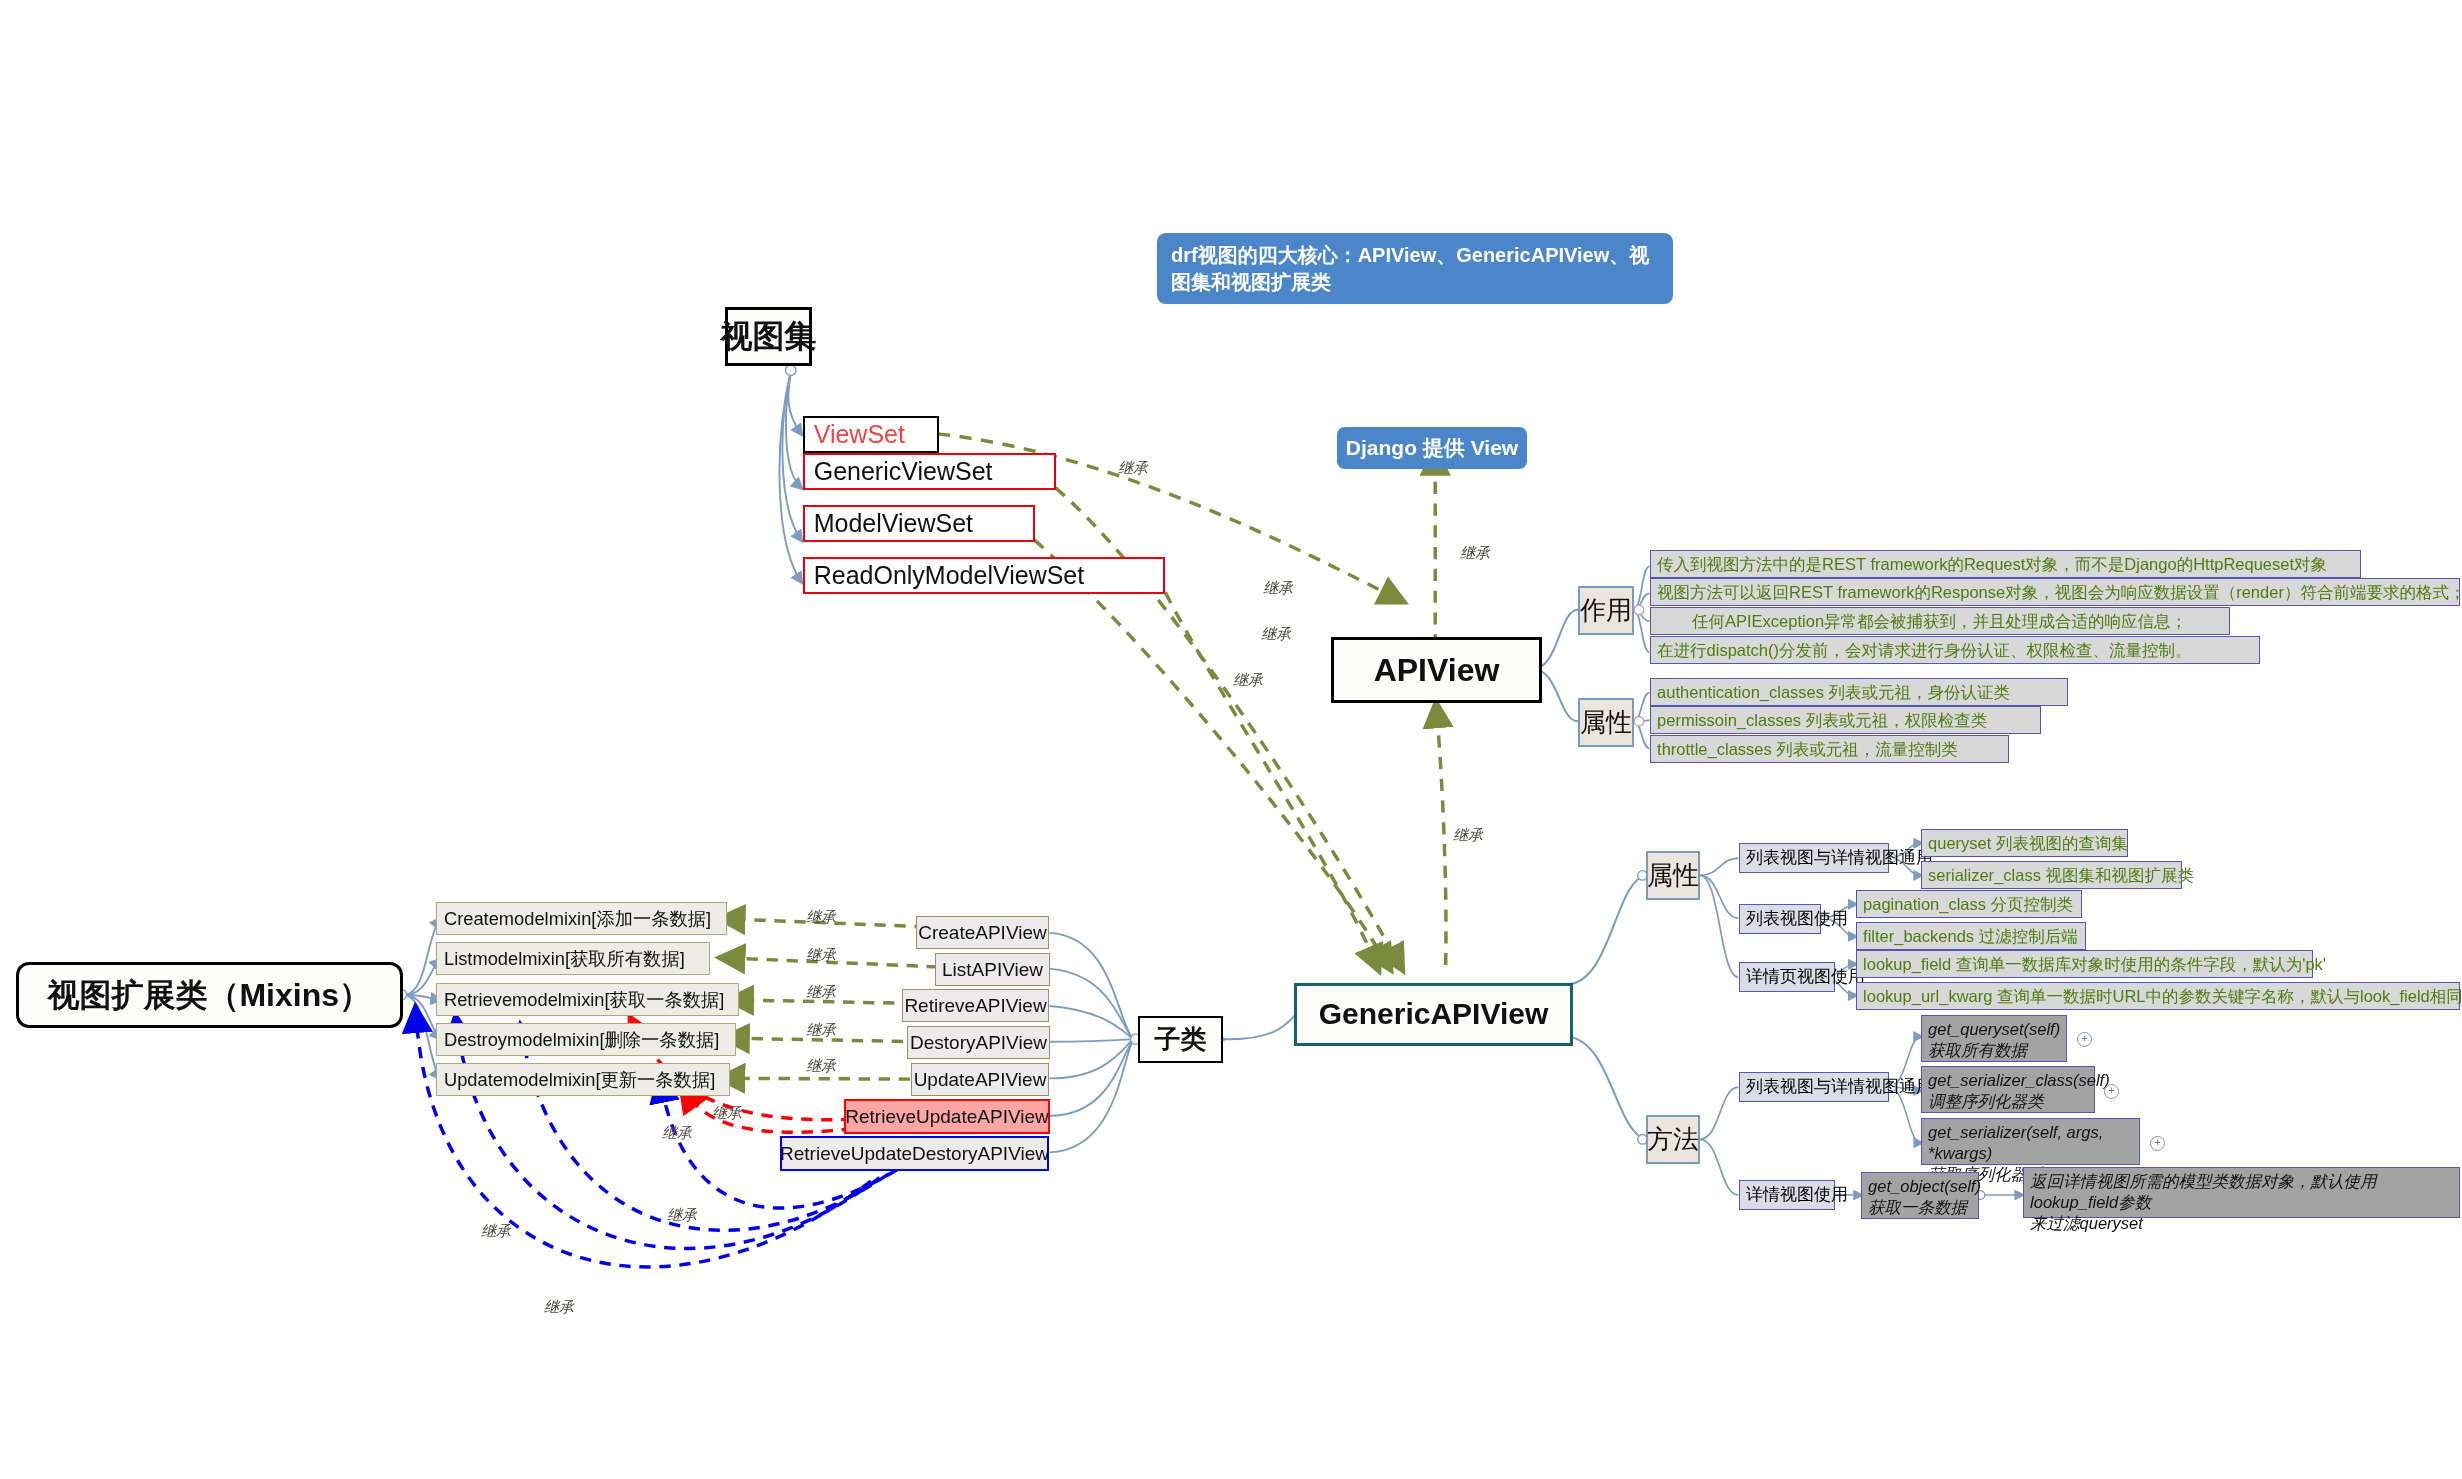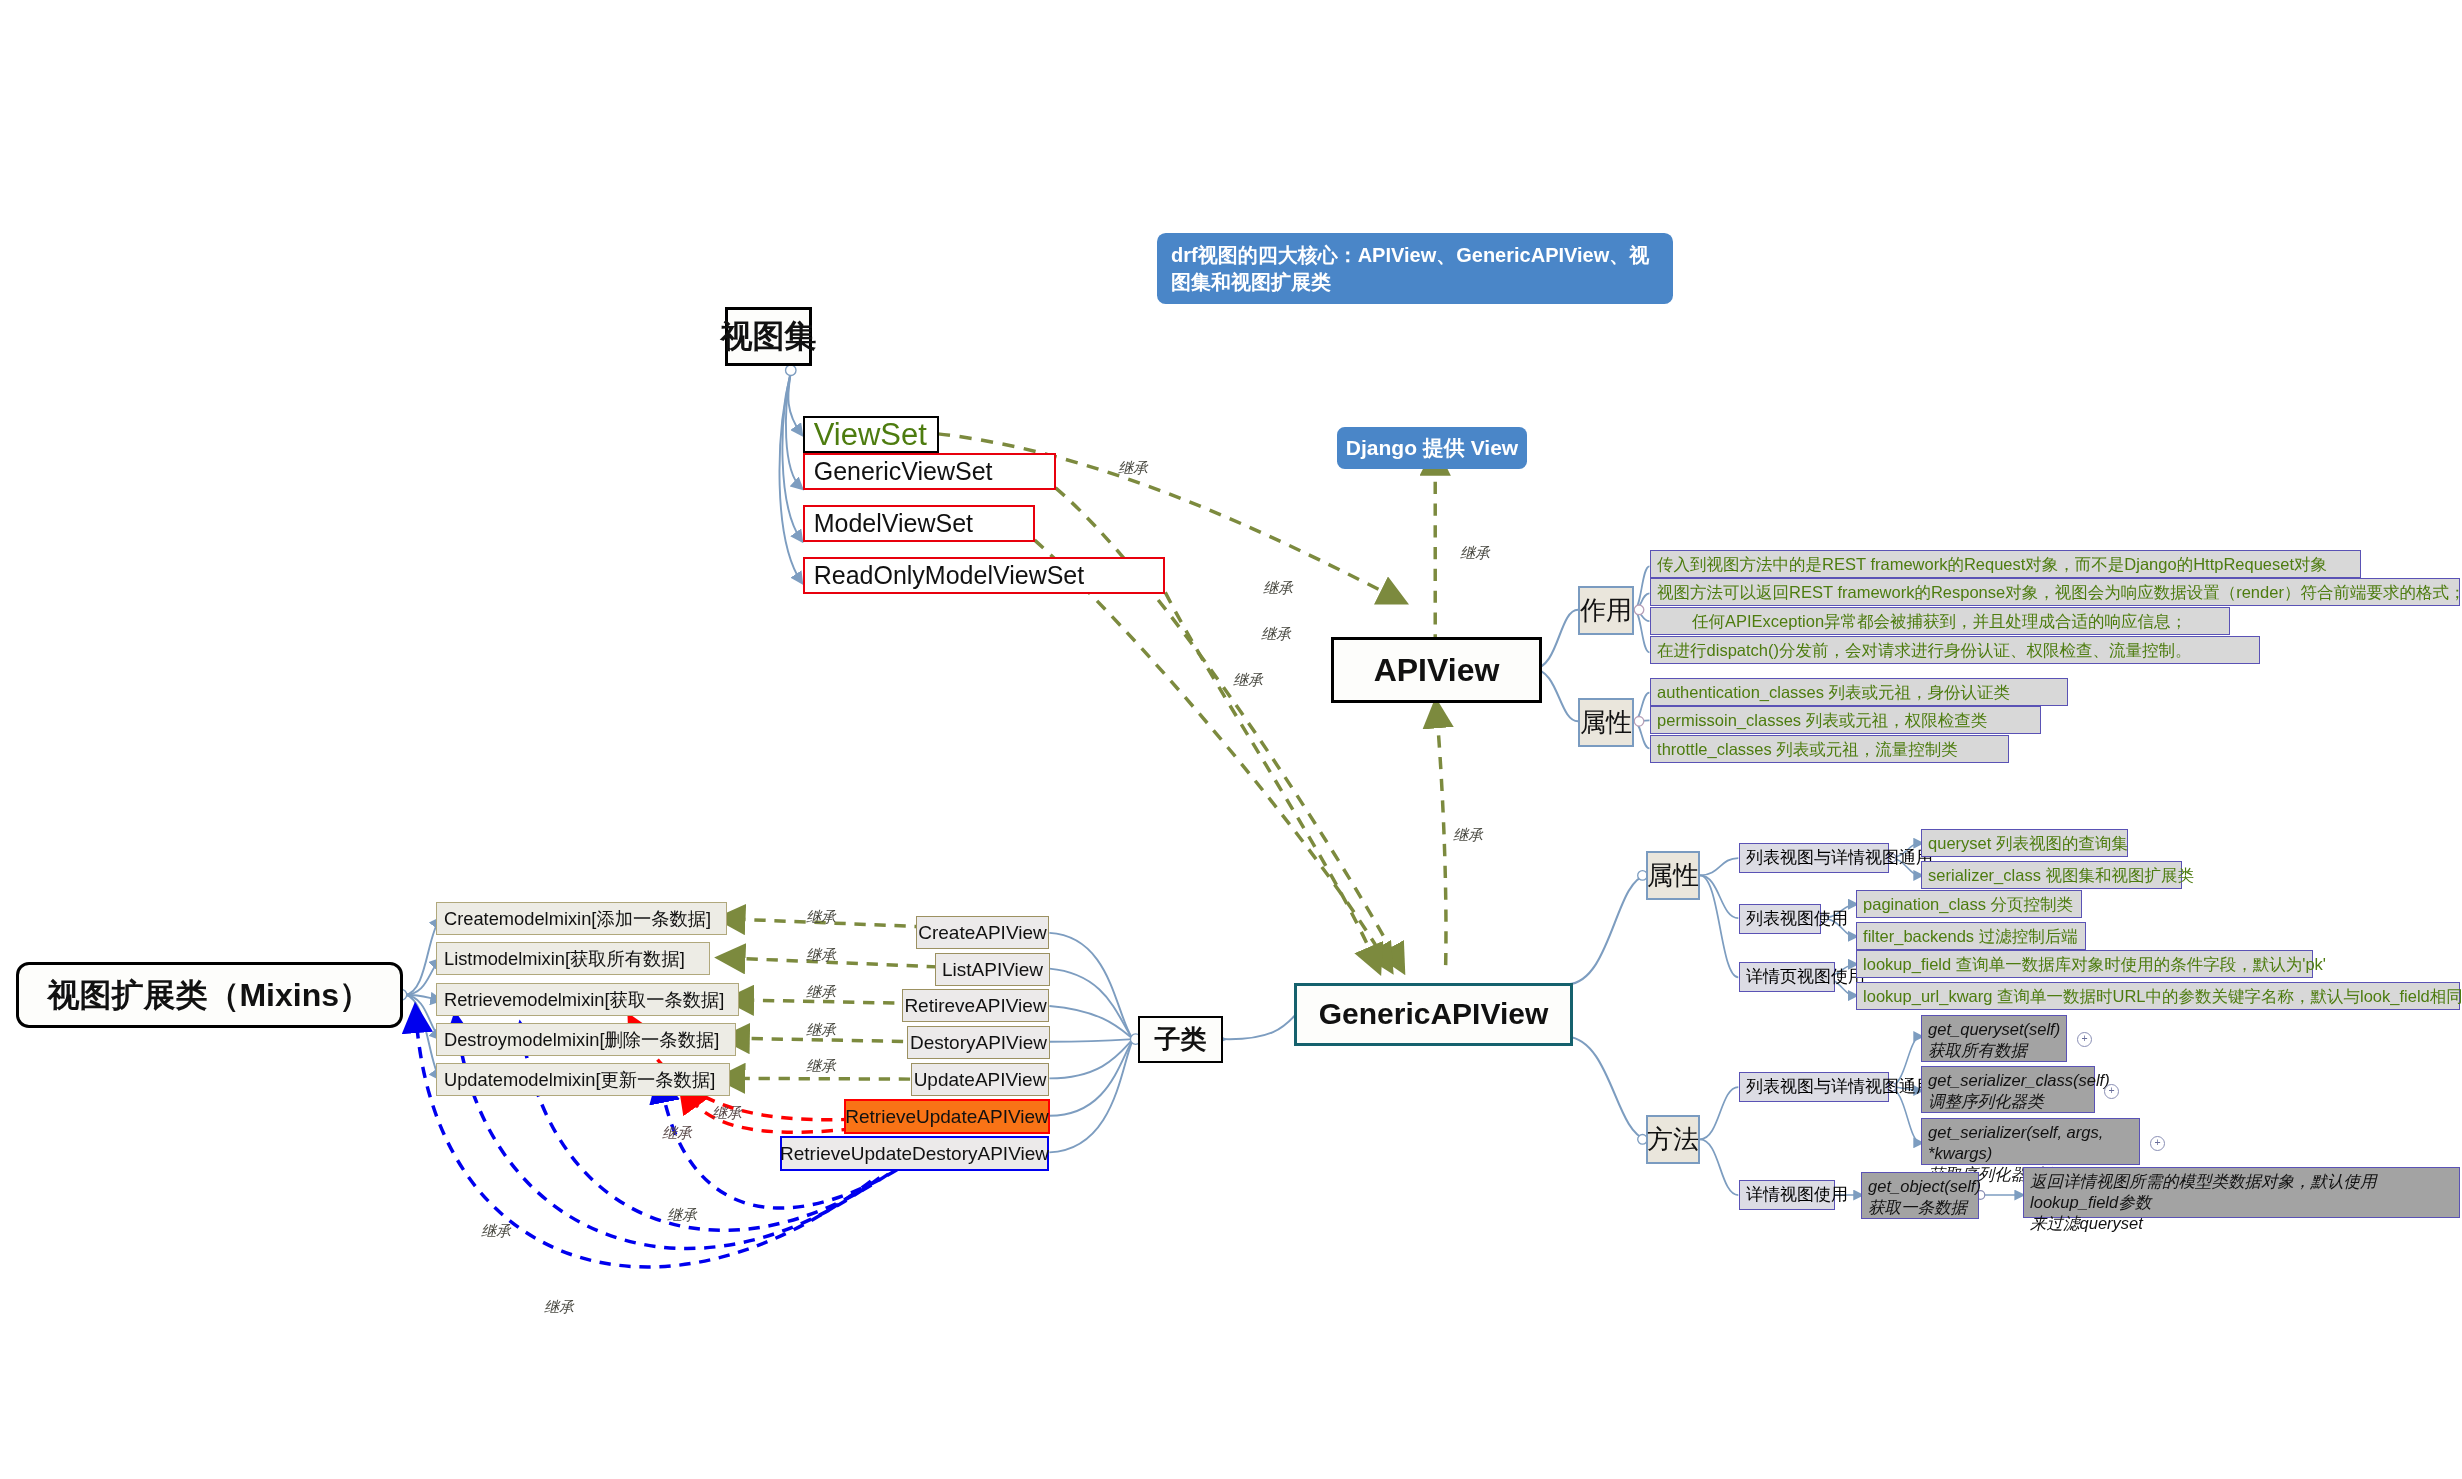--- a/index.html
+++ b/index.html
@@ -19,30 +19,30 @@
 
   
   .hdr{background:#fdfdfb;border:3.5px solid #000;color:#111;font-weight:bold;
        font-size:32px;padding:1.7px 14px;justify-content:center;}
   .hdr-sm{background:#fdfdfb;border:2.6px solid #000;color:#111;font-weight:bold;
        font-size:26px;padding:1.7px 10.5px;justify-content:center;}
   .hdr-teal{background:#fdfdfb;border:3.5px solid #15616d;color:#111;font-weight:bold;
        font-size:30px;padding:1.7px 14px;justify-content:center;}
 
   
-  .vs-black{background:#fff;border:2.6px solid #000;font-size:31px;color:#4d7c0f;padding:0.9px 8.7px;}
+  .vs-black{background:#fff;border:2.6px solid #000;font-size:25px;color:#ef4444;padding:0.9px 8.7px;}
   .vs-red{background:#fff;border:2.6px solid #e8000d;font-size:25px;color:#111;padding:0.9px 8.7px;}
 
   
   .mix{background:#edece5;border:1.7px solid #b0a87c;font-size:18.3px;color:#111;padding:0.9px 7px;}
 
   
   .apiv{background:#eceaea;border:1.7px solid #9c9161;font-size:19px;color:#111;
         padding:0.9px 8.7px;justify-content:center;}
-  .apiv-red{background:#f97316;border:2.6px solid #ff0000;font-size:19px;color:#111;
+  .apiv-red{background:#fca5a5;border:2.6px solid #ff0000;font-size:19px;color:#111;
         padding:0.9px 8.7px;justify-content:center;}
   .apiv-blue{background:#eceaea;border:2.6px solid #0000ee;font-size:19px;color:#111;
         padding:0.9px 8.7px;justify-content:center;}
 
   
   .chip{background:#eae6dc;border:2.6px solid #7a9bc0;font-size:26px;color:#111;
         justify-content:center;padding:0 7px;}
 
   
   .grp{background:#dcdce4;border:1.7px solid #5a52b5;font-size:17px;color:#000000;padding:0.9px 6.1px;}

